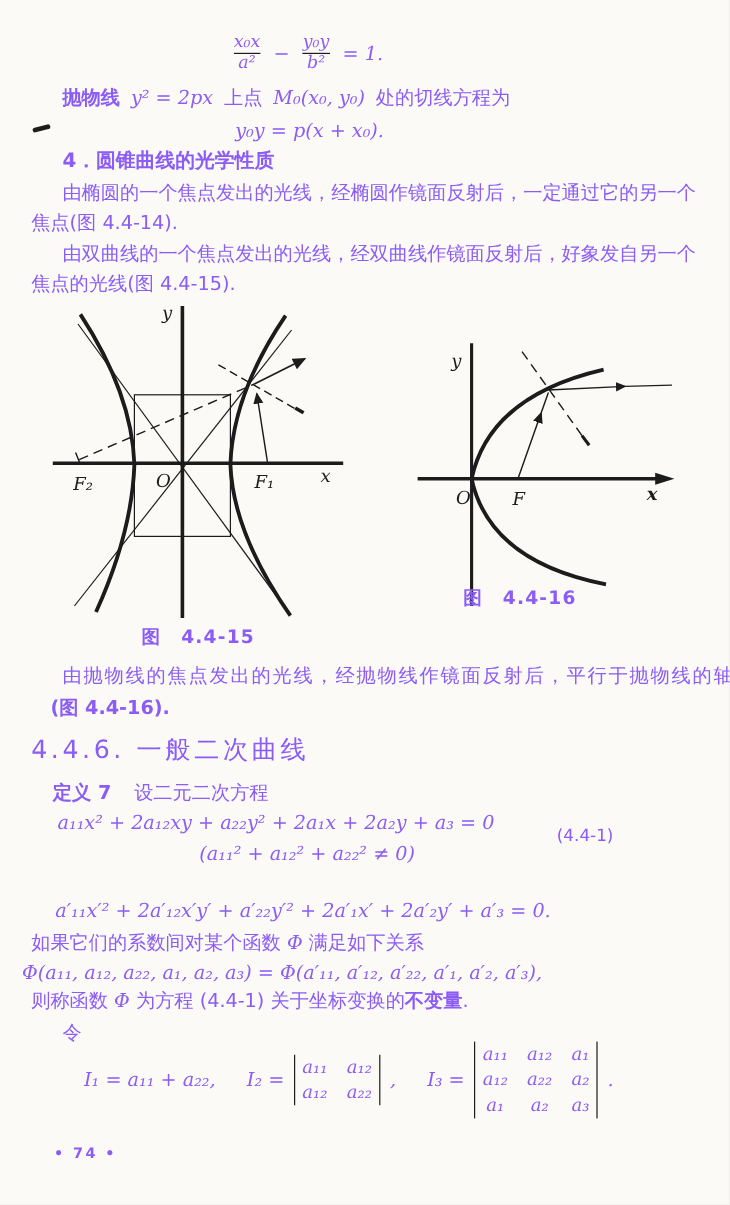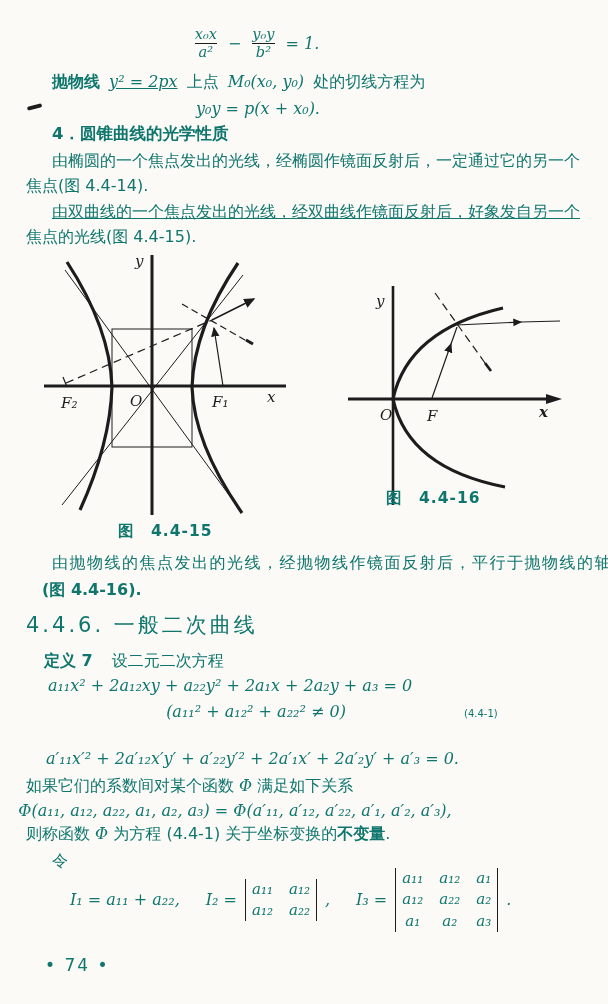--- a/index.html
+++ b/index.html
@@ -1,18 +1,18 @@
 <!DOCTYPE html>
 <html><head>
 <meta charset="utf-8">
 <style>
   html,body{margin:0;padding:0;background:#e8e8e4;}
   .page{
     position:relative;width:608px;height:1004px;margin:0 auto;
-    background:#fbfaf6;color:#0f766e;overflow:hidden;
+    background:#fbfaf6;color:#8b5cf6;overflow:hidden;
     font-family:"DejaVu Sans",sans-serif;font-size:16px;
   }
   .abs{position:absolute;white-space:nowrap;line-height:1.3;}
   .ctr{text-align:center;}
   .cn{font-family:"DejaVu Sans",sans-serif;}
   .b{font-weight:bold;}
   .math{font-family:"DejaVu Serif",serif;font-style:italic;}
   .up{font-style:normal;}
   .h1{font-size:21px;letter-spacing:3px;}
   .h2{font-size:16.5px;}
@@ -46,34 +46,34 @@
       <span class="frac">
           <span class="num">y₀y</span>
           <span class="den">b²</span>
         </span>
       <span>= 1.</span>
     </span>
   </div>
 
   <div class="abs" style="top:72px;left:52px;">
     <span class="b cn">抛物线</span>
-    <span class="math" style="margin:0 4px;text-decoration:underline;">y² = 2px</span>
+    <span class="math" style="margin:0 4px;">y² = 2px</span>
     <span class="cn">上点</span>
     <span class="math" style="margin:12px 4px;">M₀(x₀, y₀)</span>
     <span class="cn">处的切线方程为</span>
   </div>
 
   <div class="abs ctr math" style="top:99px;left:0;width:516px;">y₀y = p(x + x₀).</div>
 
   <div class="stray"></div>
 
   <div class="abs b cn h2" style="top:123px;left:52px;">4．圆锥曲线的光学性质</div>
   <div class="abs cn" style="top:151px;left:52px;">由椭圆的一个焦点发出的光线，经椭圆作镜面反射后，一定通过它的另一个</div>
   <div class="abs cn" style="top:176px;left:26px;">焦点(图 4.4-14).</div>
-  <div class="abs cn" style="top:202px;left:52px;text-decoration:underline;">由双曲线的一个焦点发出的光线，经双曲线作镜面反射后，好象发自另一个</div>
+  <div class="abs cn" style="top:202px;left:52px;">由双曲线的一个焦点发出的光线，经双曲线作镜面反射后，好象发自另一个</div>
   <div class="abs cn" style="top:227px;left:26px;">焦点的光线(图 4.4-15).</div>
 
   <svg class="abs" style="left:28px;top:250px;" width="262" height="270" viewBox="0 0 262 270">
     <defs>
       <marker id="arr15" markerWidth="10" markerHeight="8" refX="7" refY="3.5" orient="auto">
         <path d="M0,0 L8,3.5 L0,7 Z" fill="#1c1c1c"></path>
       </marker>
     </defs>
     <g stroke="#1c1c1c" fill="none">
       <line x1="16" y1="136" x2="258" y2="136" stroke-width="3"></line>
@@ -133,21 +133,21 @@
 
   <div class="abs cn h1" style="top:612px;left:26px;">4.4.6. 一般二次曲线</div>
 
   <div class="abs" style="top:651px;left:44px;">
     <span class="b cn">定义 7</span>
     <span class="cn" style="margin-left:14px;">设二元二次方程</span>
   </div>
 
   <div class="abs ctr math" style="top:676px;left:0;width:460px;">a₁₁x² + 2a₁₂xy + a₂₂y² + 2a₁x + 2a₂y + a₃ = 0</div>
   <div class="abs ctr math" style="top:702px;left:0;width:512px;">(a₁₁² + a₁₂² + a₂₂² ≠ 0)</div>
-  <div class="abs up" style="top:707px;left:464px;font-size:10px;">(4.4-1)</div>
+  <div class="abs up" style="top:688px;left:464px;font-size:14px;">(4.4-1)</div>
 
   <div class="abs ctr math" style="top:749px;left:0;width:465px;margin-left:20px;">a′₁₁x′² + 2a′₁₂x′y′ + a′₂₂y′² + 2a′₁x′ + 2a′₂y′ + a′₃ = 0.</div>
 
   <div class="abs ctr math" style="top:801px;left:0;width:470px;">Φ(a₁₁, a₁₂, a₂₂, a₁, a₂, a₃) = Φ(a′₁₁, a′₁₂, a′₂₂, a′₁, a′₂, a′₃),</div>
 
   <div class="abs" style="top:776px;left:26px;">
     <span class="cn">如果它们的系数间对某个函数 </span><span class="math">Φ</span><span class="cn"> 满足如下关系</span>
   </div>
 
   <div class="abs" style="top:824px;left:26px;">
@@ -182,15 +182,15 @@
             <span>a₂</span>
           <span>a₁</span>
             <span>a₂</span>
             <span>a₃</span>
         </span>
       </span>
       <span>.</span>
     </span>
   </div>
 
-  <div class="abs cn" style="top:954px;left:45px;font-size:17px;font-weight:normal;letter-spacing:2px;">•  74  •</div>
+  <div class="abs cn" style="top:954px;left:45px;font-size:12px;font-weight:bold;letter-spacing:2px;">•  74  •</div>
 
 </div>
 
 </body></html>

